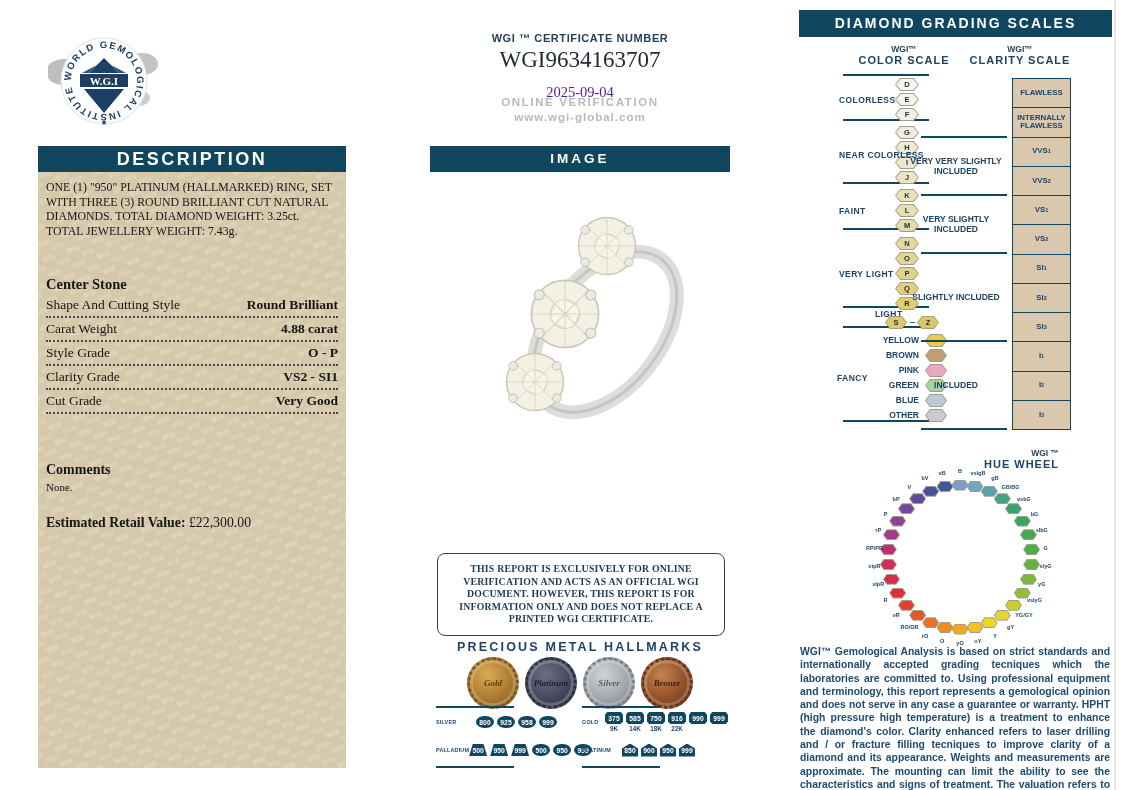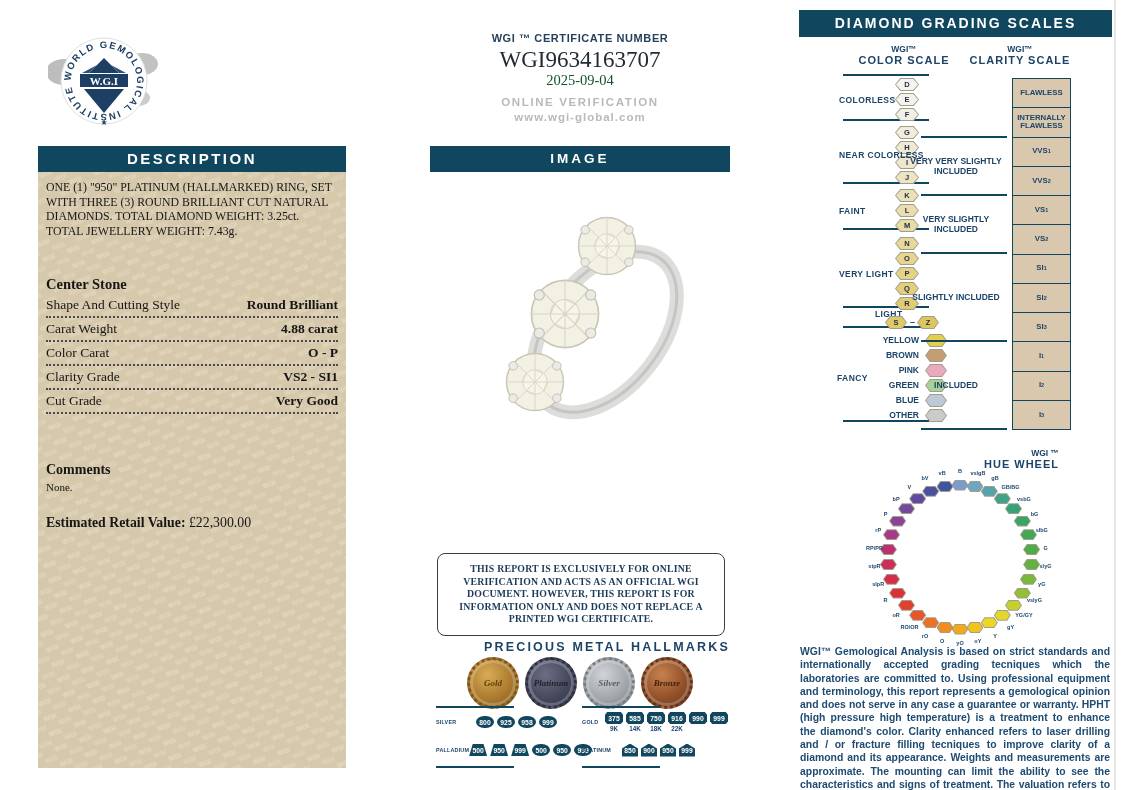--- a/index.html
+++ b/index.html
@@ -6,55 +6,55 @@
   body{width:1123px;height:790px;background:#ffffff;position:relative;overflow:hidden;
        font-family:"Liberation Sans",sans-serif;}
   .navybar{background:#11465f;color:#ffffff;font-weight:bold;text-align:center;}
   
   #left-col{position:absolute;left:38px;top:0;width:308px;height:790px;}
   #logo-row{position:absolute;left:10px;top:28px;width:300px;height:112px;display:flex;}
   #brand-name{font-family:"Liberation Serif",serif;font-weight:bold;color:#1d3f63;
               font-size:24px;line-height:28px;letter-spacing:.5px;margin-left:10px;margin-top:12px;}
   #brand-name sup{font-size:11px;}
   #desc-bar{position:absolute;left:0;top:146px;width:308px;height:26px;line-height:26px;
-            font-size:15px;letter-spacing:2.5px;}
+            font-size:18px;letter-spacing:2.5px;}
   #desc-box{position:absolute;left:0;top:172px;width:308px;height:596px;}
   #desc-box .pattern-svg{position:absolute;left:0;top:0;width:100%;height:100%;}
   #desc-content{position:absolute;inset:0;z-index:1;font-family:"Liberation Serif",serif;color:#161616;}
   #desc-summary{position:absolute;left:8px;top:8px;width:292px;font-size:11.8px;line-height:14.6px;}
   #center-stone-title{position:absolute;left:8px;top:104px;font-size:14.5px;font-weight:bold;}
   #desc-rows{position:absolute;left:8px;top:122px;width:292px;}
   .drow{display:flex;justify-content:space-between;align-items:flex-end;
         border-bottom:2px dotted #4a4a4a;padding:3px 0 3px 0;height:16px;
         font-size:13.5px;}
   .dval{font-weight:bold;}
   #comments-title{position:absolute;left:8px;top:290px;font-size:14px;font-weight:bold;}
   #comments-value{position:absolute;left:8px;top:309px;font-size:11px;}
   #retail-line{position:absolute;left:8px;top:343px;font-size:13.8px;}
   #retail-line .lab{font-weight:bold;}
   
   #center-col{position:absolute;left:430px;top:0;width:300px;height:790px;}
   #cert-label{position:absolute;top:32px;width:100%;text-align:center;font-size:11px;
               font-weight:bold;letter-spacing:.6px;color:#26415c;}
   #cert-number{position:absolute;top:47px;width:100%;text-align:center;
                font-family:"Liberation Serif",serif;font-size:23px;color:#222b35;}
-  #cert-date{position:absolute;top:72px;width:100%;text-align:center;
-             font-family:"Liberation Serif",serif;font-size:14.5px;color:#14532d;}
+  #cert-date{position:absolute;top:84px;width:100%;text-align:center;
+             font-family:"Liberation Serif",serif;font-size:14.5px;color:#4c1d95;}
   #online-verif{position:absolute;top:96px;width:100%;text-align:center;font-size:11.5px;
                 font-weight:bold;letter-spacing:1.6px;color:#b9b9b9;}
   #website{position:absolute;top:111px;width:100%;text-align:center;font-size:11.5px;
            font-weight:bold;letter-spacing:1px;color:#b9b9b9;cursor:pointer;}
   #image-bar{position:absolute;left:0;top:146px;width:300px;height:26px;line-height:26px;
              font-size:13.5px;letter-spacing:3px;}
   #ring-wrap{position:absolute;left:25px;top:174px;width:250px;height:268px;}
   #disclaimer-box{position:absolute;left:7px;top:553px;width:262px;border:1.5px solid #3a3f46;
                   border-radius:8px;padding:9px 12px;text-align:center;
                   font-family:"Liberation Serif",serif;font-weight:bold;font-size:9.8px;
                   line-height:12.6px;color:#1c3a57;letter-spacing:.2px;}
-  #hallmarks-header{position:absolute;top:640px;width:100%;text-align:right;font-size:12.5px;
+  #hallmarks-header{position:absolute;top:640px;width:100%;text-align:center;font-size:12.5px;
                     font-weight:bold;letter-spacing:2.2px;color:#1d4468;}
   #medals{position:absolute;left:0;top:657px;width:100%;display:flex;gap:6px;justify-content:center;}
   .medal{width:46px;height:46px;border-radius:50%;border:3px dotted #555;
          display:flex;align-items:center;justify-content:center;
          box-shadow:inset 0 0 0 3px rgba(255,255,255,.22);}
   .medal-label{font-family:"Liberation Serif",serif;font-style:italic;font-weight:bold;font-size:9px;}
   #stamps{position:absolute;left:6px;top:708px;width:292px;height:60px;}
   .stamp-col{position:absolute;top:0;height:58px;}
   .stamp-row{display:flex;align-items:center;height:28px;}
   .stamp-metal{width:40px;font-size:5.4px;font-weight:bold;color:#1d4468;letter-spacing:.2px;}
@@ -149,21 +149,21 @@
       <div id="desc-rows">
           <div class="drow">
             <div class="dlab">Shape And Cutting Style</div>
             <div class="dval">Round Brilliant</div>
           </div>
           <div class="drow">
             <div class="dlab">Carat Weight</div>
             <div class="dval">4.88 carat</div>
           </div>
           <div class="drow">
-            <div class="dlab">Color Carat</div>
+            <div class="dlab">Style Grade</div>
             <div class="dval">O - P</div>
           </div>
           <div class="drow">
             <div class="dlab">Clarity Grade</div>
             <div class="dval">VS2 - SI1</div>
           </div>
           <div class="drow">
             <div class="dlab">Cut Grade</div>
             <div class="dval">Very Good</div>
           </div>

